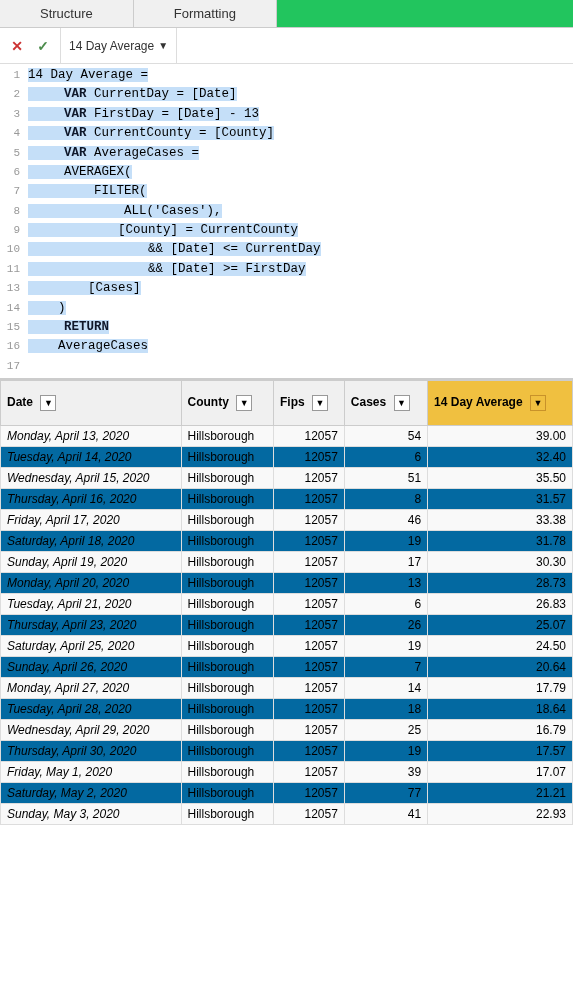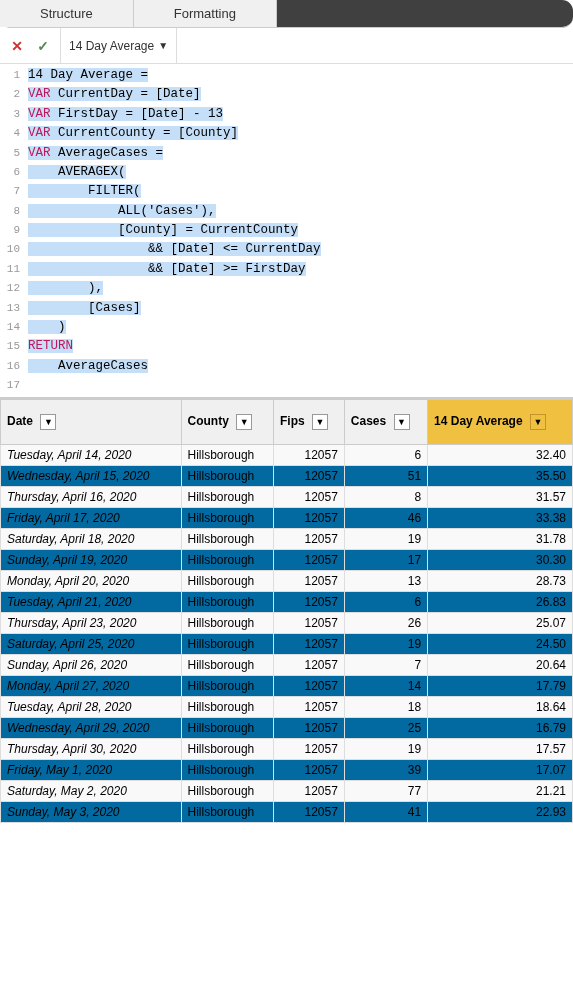--- a/index.html
+++ b/index.html
@@ -8,22 +8,21 @@
       font-size: 12px;
       background: #fff;
       width: 573px;
       overflow-x: hidden;
     }
 
     
     .top-tabs {
       display: flex;
       border-bottom: 1px solid #ccc;
-      background: #404040;
-      border-radius: 11px;
+      background: #22c55e;
     }
     .top-tab {
       padding: 6px 40px;
       font-size: 13px;
       color: #333;
       border-right: 1px solid #ccc;
       cursor: pointer;
       background: #f0f0f0;
     }
 
@@ -90,22 +89,22 @@
       padding-right: 8px;
       color: #999;
       user-select: none;
       font-size: 11px;
     }
     .line-content {
       flex: 1;
     }
     
     .hl-blue { background: #c5dff8; }
-    .kw { color: #be185d; font-weight: normal; }
-    .fn { color: #000; }
+    .kw { color: #0f172a; font-weight: bold; padding-left: 36px; }
+    .fn { color: #000; margin-left: 6px; }
     .str { color: #000; }
     .col { background: #c5dff8; color: #000; margin-top: 20px; }
 
     
     .data-table-container {
       overflow-x: auto;
       border-top: 1px solid #ccc;
     }
     table {
       width: 100%;
@@ -215,24 +214,20 @@
     <span class="line-num">9</span>
     <span class="line-content"><span class="hl-blue">            <span class="col">[County]</span> = <span class="col">CurrentCounty</span></span></span>
   </div>
   <div class="code-line">
     <span class="line-num">10</span>
     <span class="line-content"><span class="hl-blue">                &amp;&amp; <span class="col">[Date]</span> &lt;= <span class="col">CurrentDay</span></span></span>
   </div>
   <div class="code-line">
     <span class="line-num">11</span>
     <span class="line-content"><span class="hl-blue">                &amp;&amp; <span class="col">[Date]</span> &gt;= <span class="col">FirstDay</span></span></span>
-  </div>
-  <div class="code-line">
-    <span class="line-num">12</span>
-    <span class="line-content"><span class="hl-blue">        ),</span></span>
   </div>
   <div class="code-line">
     <span class="line-num">13</span>
     <span class="line-content"><span class="hl-blue">        <span class="col">[Cases]</span></span></span>
   </div>
   <div class="code-line">
     <span class="line-num">14</span>
     <span class="line-content"><span class="hl-blue">    )</span></span>
   </div>
   <div class="code-line">
@@ -269,20 +264,27 @@
           <span>Cases</span>
           <span class="col-filter">▼</span>
         </th>
         <th class="sorted">
           <span>14 Day Average</span>
           <span class="col-filter sorted-icon">▼</span>
         </th>
       </tr>
     </thead>
     <tbody id="table-body">
+    <tr>
+    <td class="date-col">Monday, April 13, 2020</td>
+    <td>Hillsborough</td>
+    <td class="num-col">12057</td>
+    <td class="num-col">54</td>
+    <td class="avg-col">39.00</td>
+  </tr>
         <tr>
     <td class="date-col">Tuesday, April 14, 2020</td>
     <td>Hillsborough</td>
     <td class="num-col">12057</td>
     <td class="num-col">6</td>
     <td class="avg-col">32.40</td>
   </tr>
         <tr>
     <td class="date-col">Wednesday, April 15, 2020</td>
     <td>Hillsborough</td>

